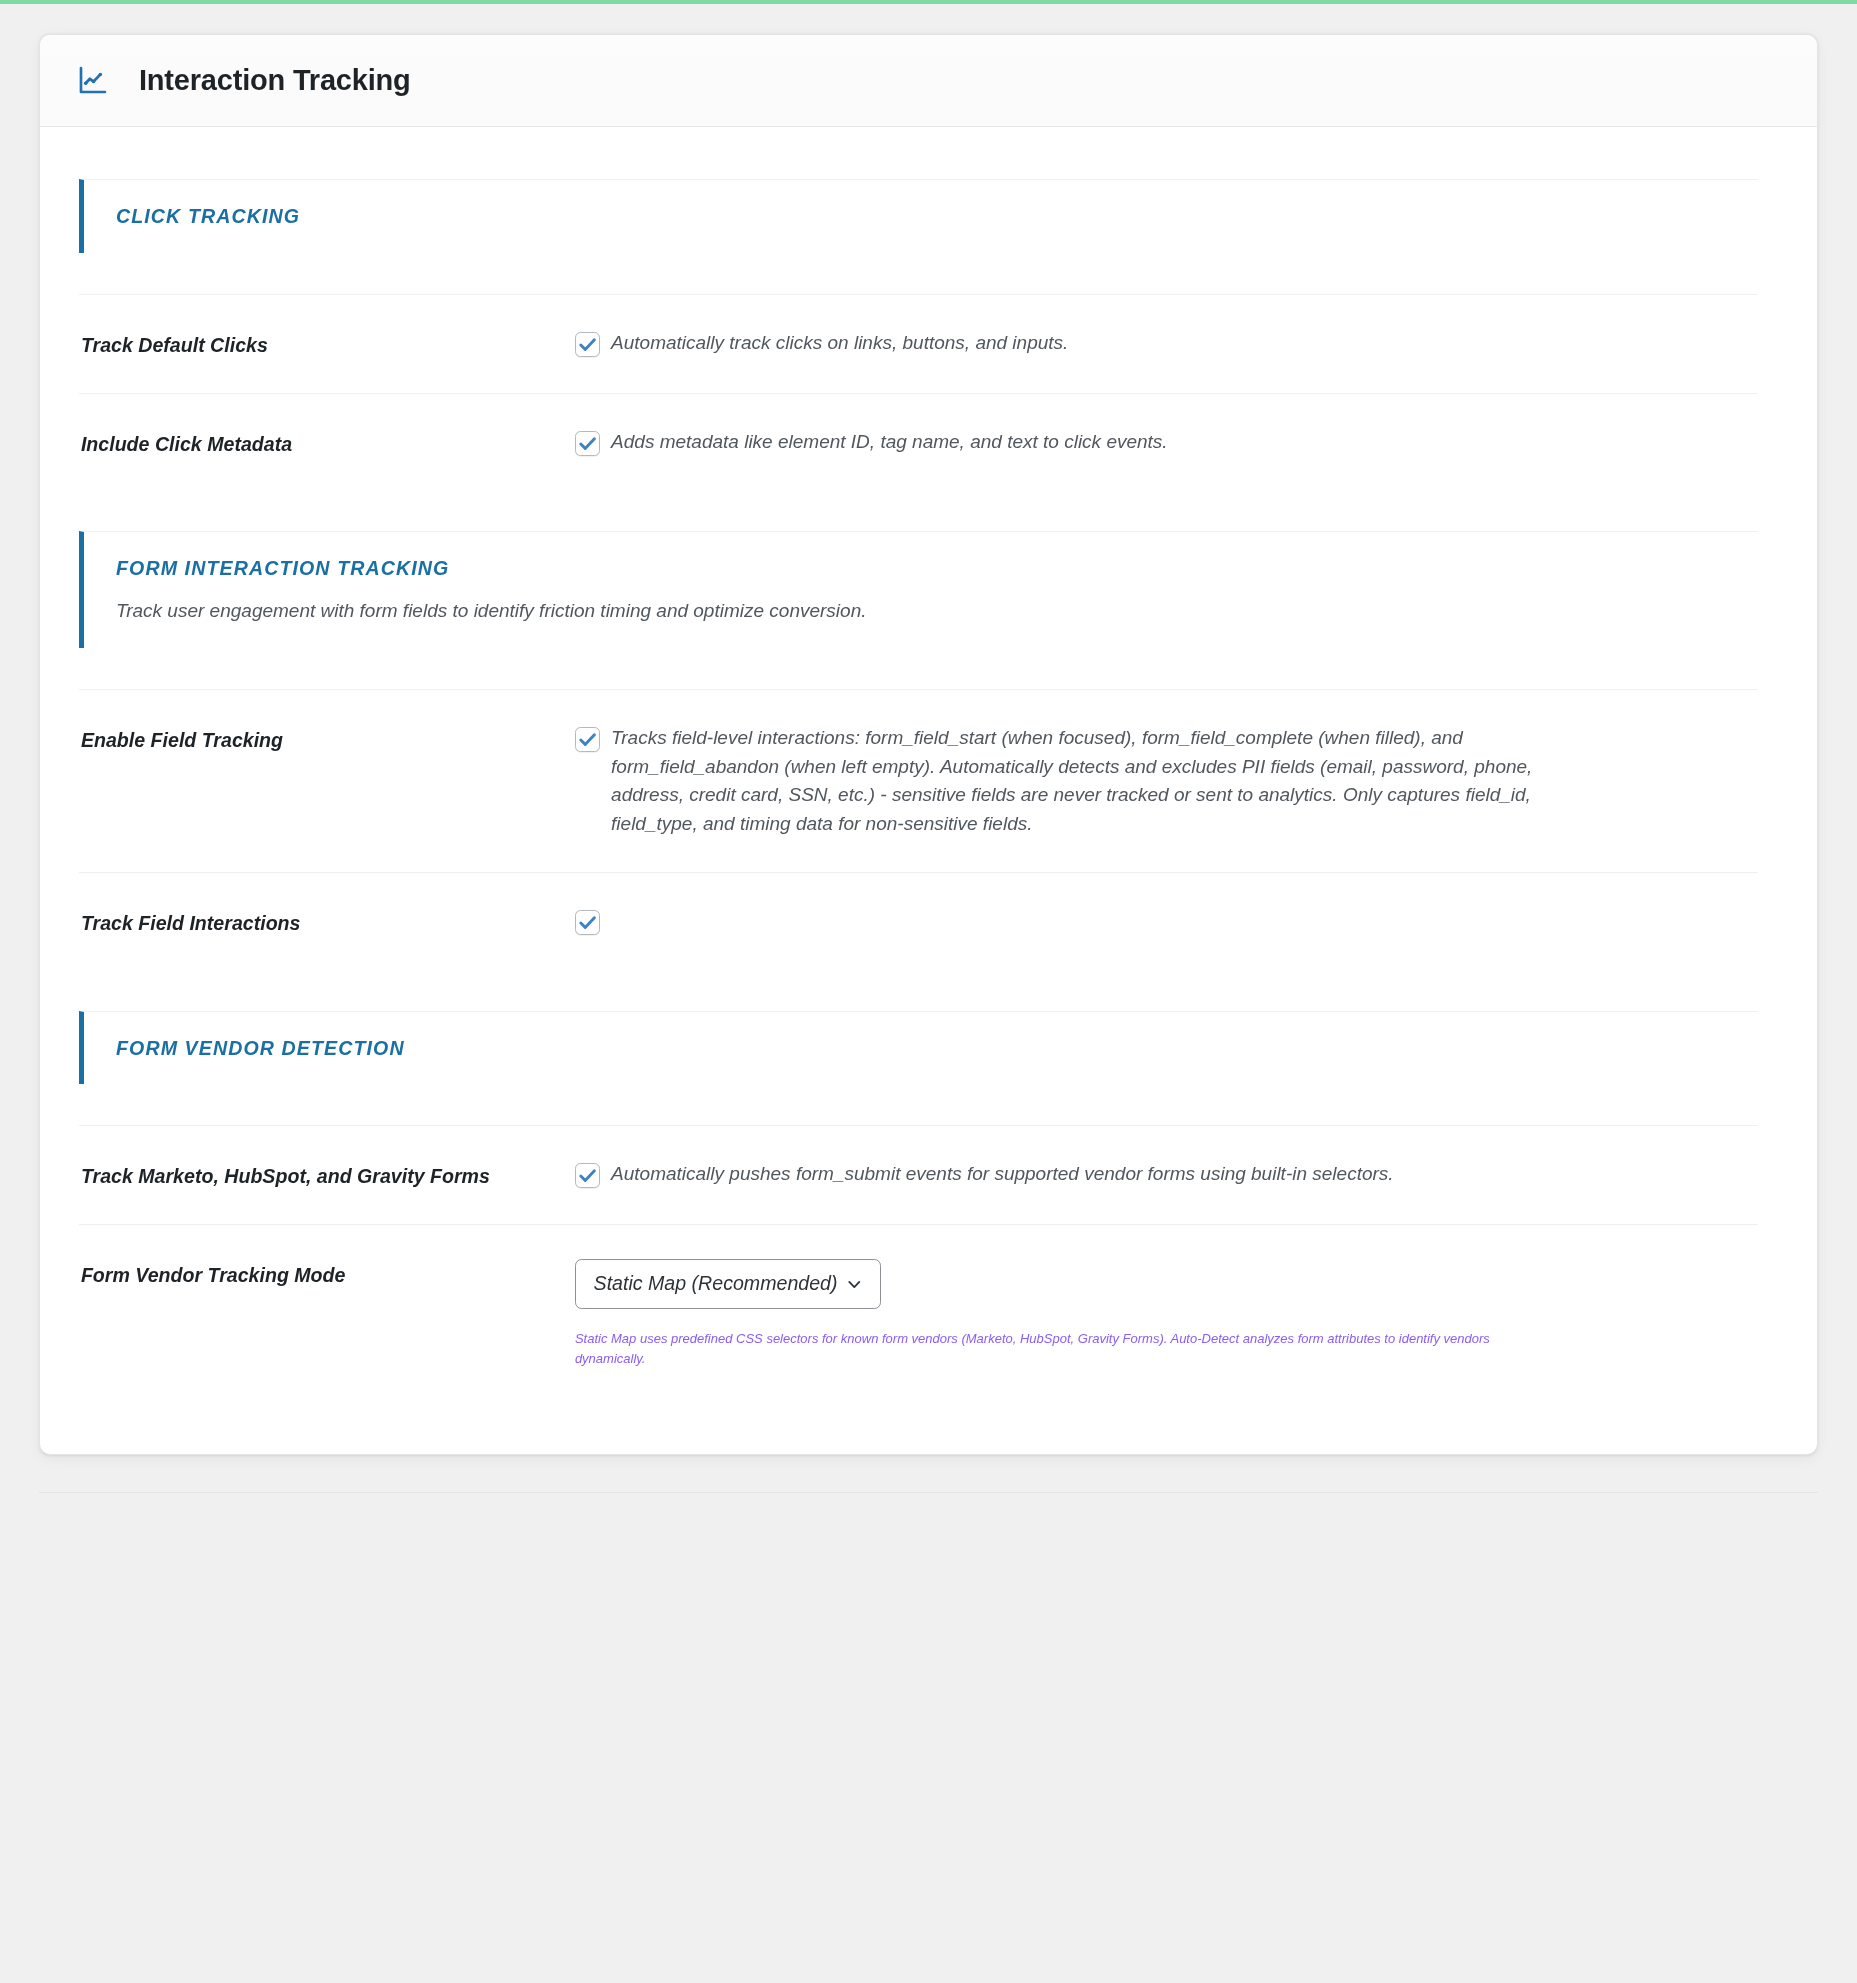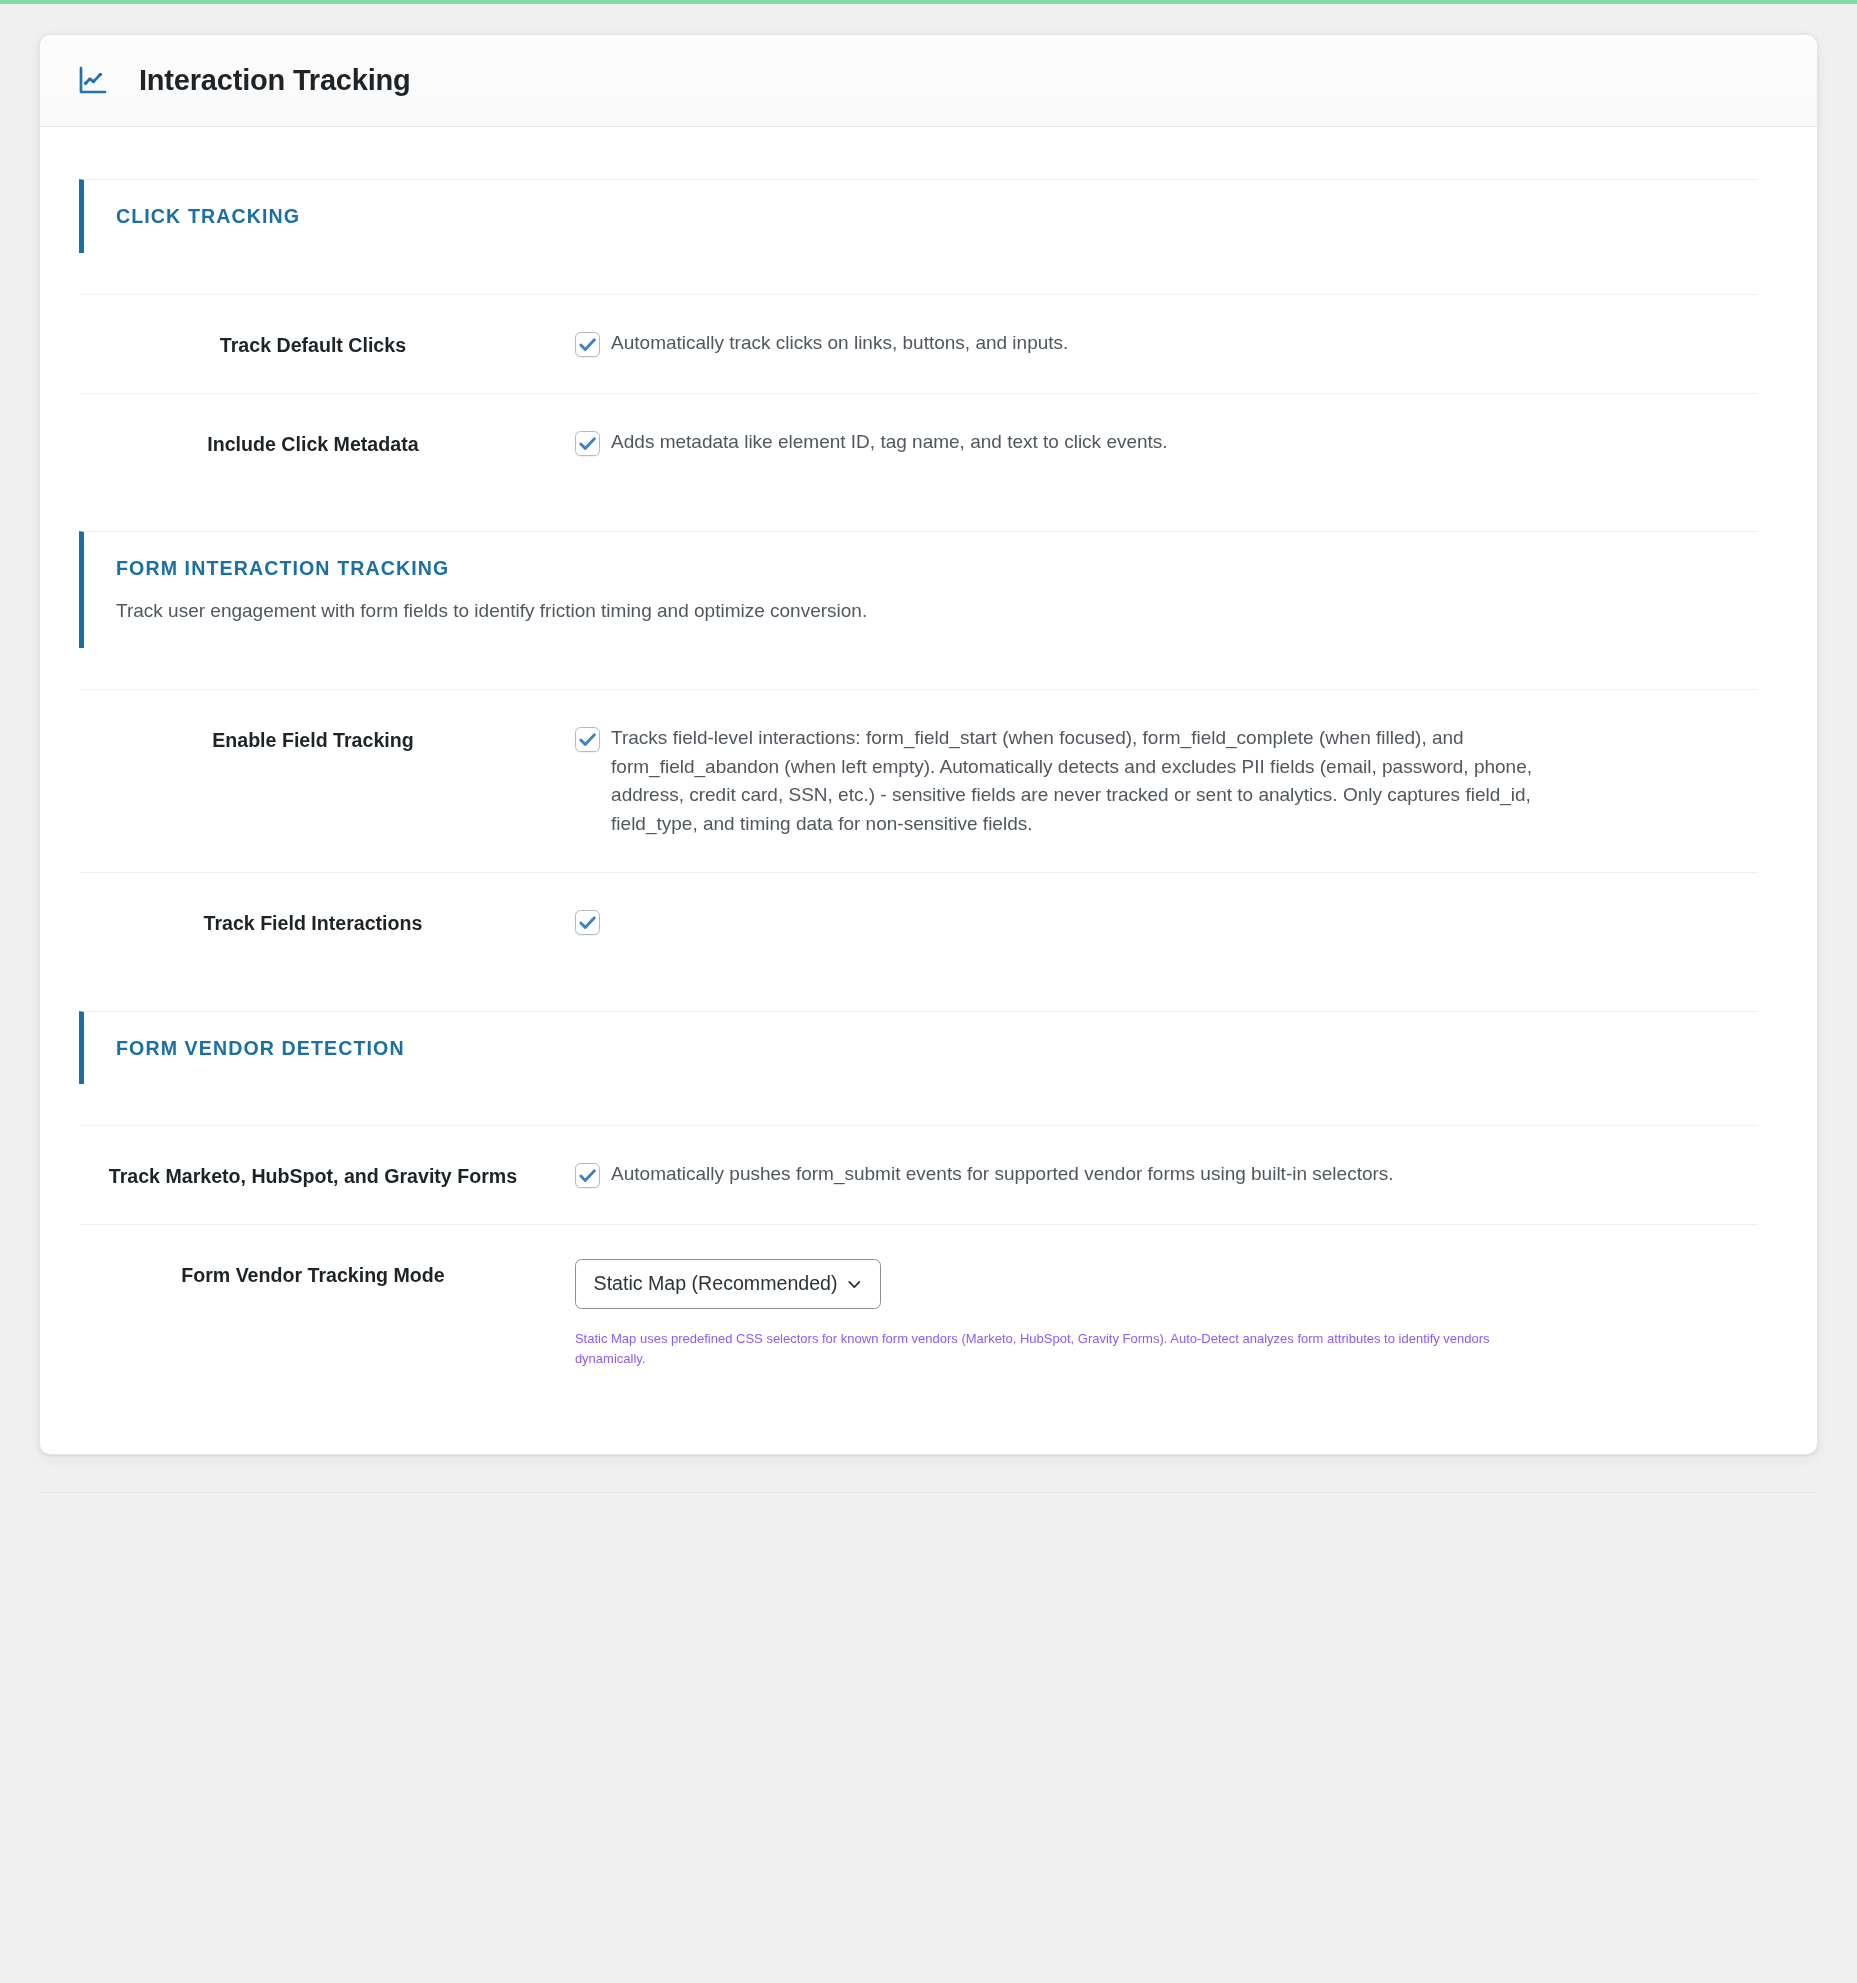--- a/index.html
+++ b/index.html
@@ -51,20 +51,21 @@
   .postbox-title {
     font-size: 29px;
     font-weight: 700;
     color: #1d2327;
     letter-spacing: -0.2px;
     line-height: 1.2;
   }
 
   .postbox-body {
     padding: 32px 59px 52px 39px;
+    font-style: italic;
   }
 
   .section-head {
     border-left: 5.6px solid #1a6fa3;
     border-top: 0.9px solid #f0f0f1;
     padding: 24px 0 24px 32px;
     margin-top: 39px;
   }
   .section-head.first { margin-top: 20.5px; }
 
@@ -97,21 +98,20 @@
   .setting-label {
     width: 494px;
     flex: none;
     padding-right: 28px;
     padding-left: 1.9px;
     font-size: 19.6px;
     font-weight: 700;
     color: #1d2327;
     line-height: 1.45;
     padding-top: 1.9px;
-    text-align: center;
   }
 
   .setting-field {
     flex: 1 1 auto;
     min-width: 0;
     padding-left: 1.9px;
   }
 
   .cb-line {
     display: flex;

